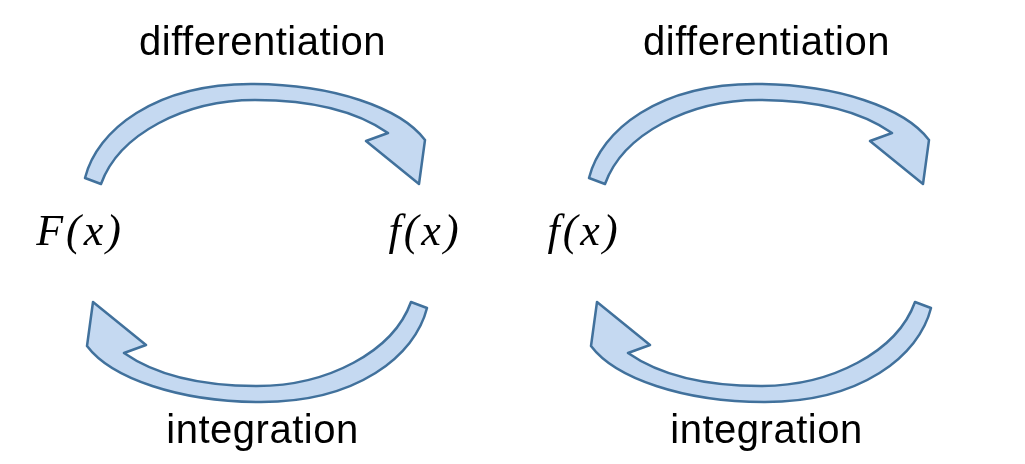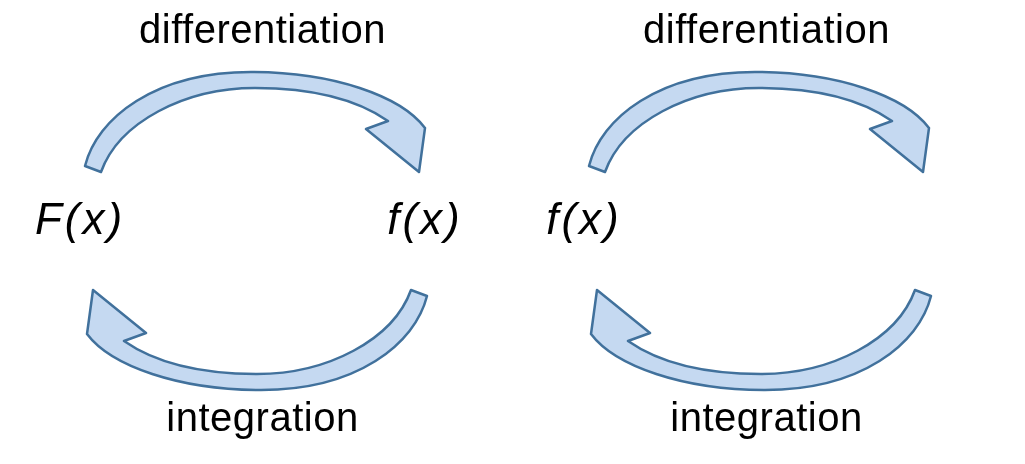--- a/index.html
+++ b/index.html
@@ -7,21 +7,21 @@
   .canvas {
     position: relative;
     width: 1025px;
     height: 464px;
     background: var(--background, #ffffff);
     font-family: "Liberation Sans", sans-serif;
     overflow: hidden;
   }
   .cycle {
     position: absolute;
-    top: 4px;
+    top: 16px;
     width: 470px;
     height: 348px;
   }
   .cycle.left-group  { left: 0; }
   .cycle.right-group { left: 504px; }
   .process-label {
     position: absolute;
     left: 90px;
     width: 345px;
     text-align: center;
@@ -31,21 +31,21 @@
     letter-spacing: 0.5px;
     white-space: nowrap;
   }
   .process-label.top    { top: 2px; }
   .process-label.bottom { top: 390px; }
   .node {
     position: absolute;
     top: 190px;
     width: 130px;
     text-align: center;
-    font-family: Liberation Sans, sans-serif;
+    font-family: Liberation Serif, serif;
     font-style: italic;
     font-size: 44px;
     line-height: 1.15;
     color: var(--text, #000);
     letter-spacing: 3px;
     white-space: nowrap;
   }
   .node.left  { left: 15px; }
   .node.right { left: 360px; }
   .arrow {

